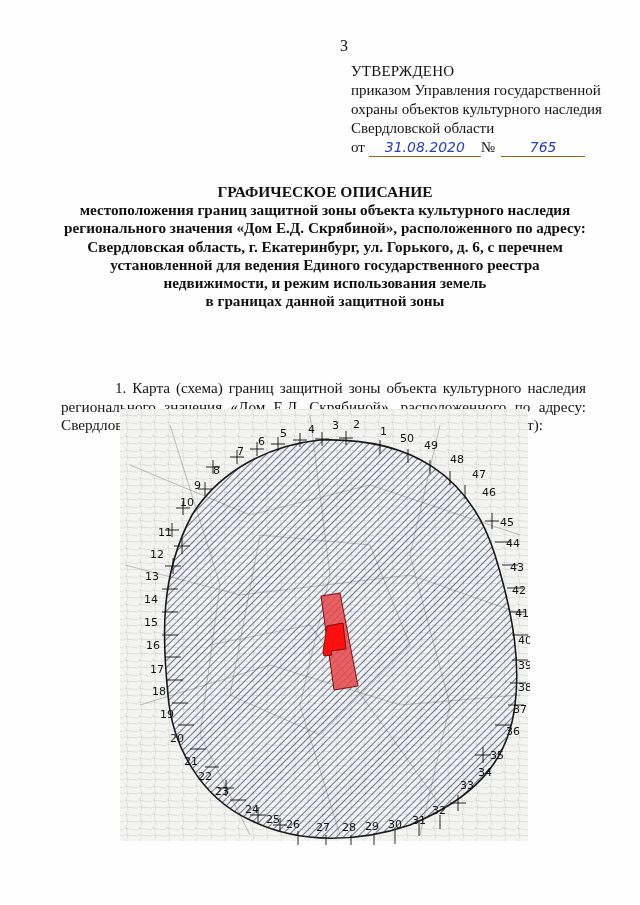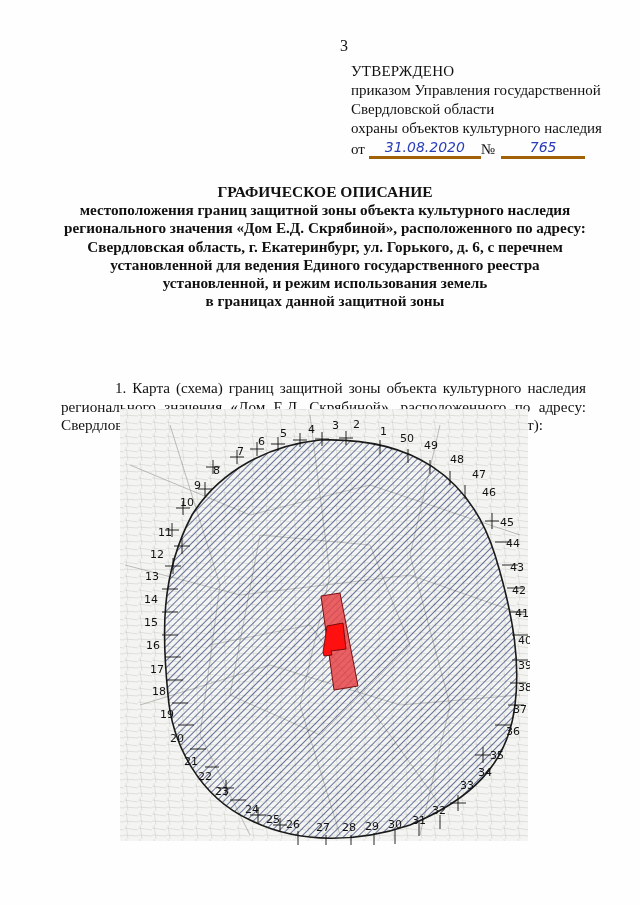--- a/index.html
+++ b/index.html
@@ -5,21 +5,21 @@
   html, body { margin: 0; padding: 0; }
   body {
     width: 640px; height: 905px; background: #fefefe; position: relative; overflow: hidden;
     font-family: "Liberation Serif", serif; color: #111;
   }
   .page-num { position: absolute; left: 340px; top: 37px; font-size: 16px; }
   .approval { position: absolute; left: 351px; top: 62px; font-size: 15px; line-height: 19px; }
   .approval .title { letter-spacing: 0.2px; }
   .approval .sig-line { display: flex; align-items: flex-end; }
   .approval .blank {
-    display: inline-block; border-bottom: 3px solid #a16207; height: 18px; position: relative;
+    display: inline-block; border-bottom: 1px solid #a16207; height: 18px; position: relative;
     font-family: "DejaVu Sans", sans-serif; font-style: italic; color: #2a3db8; font-size: 14px;
     text-align: center; line-height: 18px;
   }
   .approval .blank.date { width: 112px; margin-left: 4px; }
   .approval .blank.num { width: 84px; margin-left: 6px; }
   .heading {
     position: absolute; left: 60px; width: 530px; top: 183px; text-align: center;
     font-weight: bold; font-size: 15.2px; line-height: 18.2px;
   }
   .heading .main { font-size: 15.5px; }
@@ -35,37 +35,37 @@
   .lbl { font-family: "DejaVu Sans", sans-serif; font-size: 11px; fill: #111; }
 </style>
 </head>
 <body>
 
 <div class="page-num">3</div>
 
 <div class="approval">
   <div class="title">УТВЕРЖДЕНО</div>
   <div>приказом Управления государственной</div>
+  <div>охраны объектов культурного наследия</div>
   <div>Свердловской области</div>
-  <div>охраны объектов культурного наследия</div>
   <div class="sig-line">
     <span>от</span>
     <span class="blank date">31.08.2020</span>
     <span>№</span>
     <span class="blank num">765</span>
   </div>
 </div>
 
 <div class="heading">
   <div class="main">ГРАФИЧЕСКОЕ ОПИСАНИЕ</div>
   <div>местоположения границ защитной зоны объекта культурного наследия</div>
   <div>регионального значения «Дом Е.Д. Скрябиной», расположенного по адресу:</div>
   <div>Свердловская область, г. Екатеринбург, ул. Горького, д. 6, с перечнем</div>
   <div>установленной для ведения Единого государственного реестра</div>
-  <div>установленной, и режим использования земель</div>
+  <div>недвижимости, и режим использования земель</div>
   <div>в границах данной защитной зоны</div>
 </div>
 
 <div class="para">
   <div class="first">1. Карта (схема) границ защитной зоны объекта культурного наследия регионального значения «Дом Е.Д. Скрябиной», расположенного по адресу: Свердловская область, г. Екатеринбург, ул. Горького, д. 6 (далее – Объект):</div>
 </div>
 
 <div class="map">
   <svg width="420" height="440" viewBox="0 0 420 440">
     <defs>

